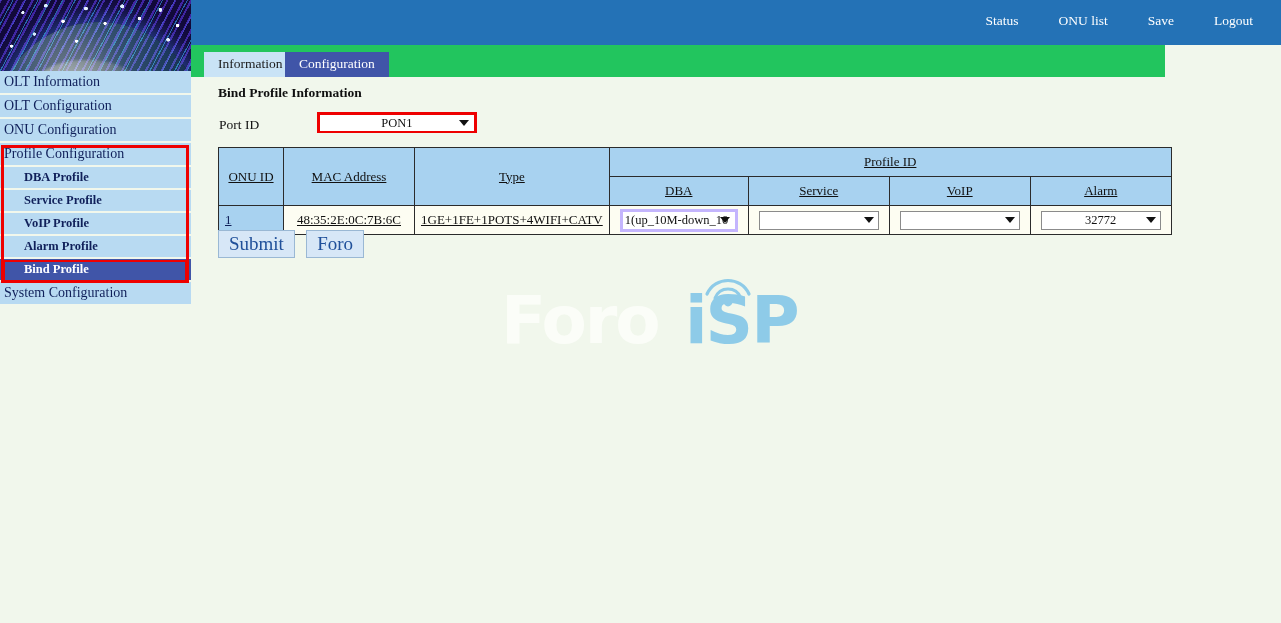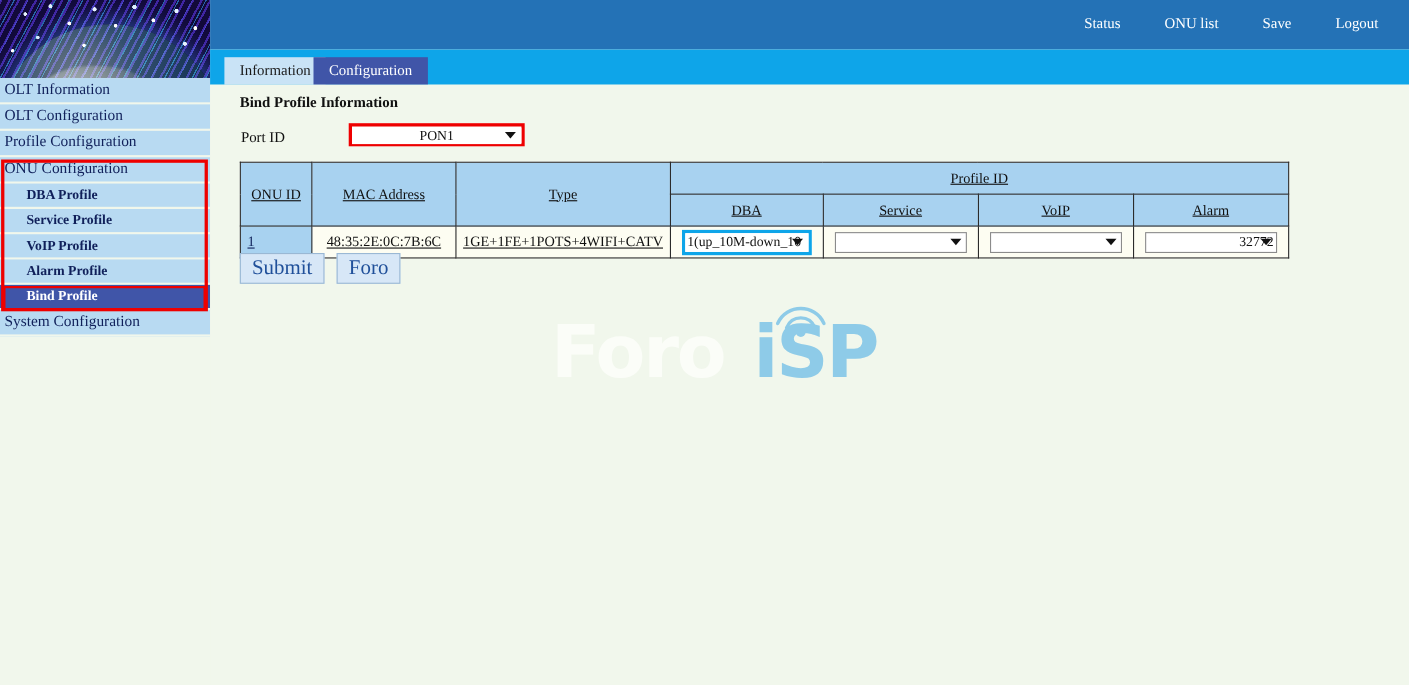--- a/index.html
+++ b/index.html
@@ -167,23 +167,23 @@
     white-space: nowrap;
     cursor: pointer;
   }
   #topnav .navlink:first-child { margin-left: 0; }
 
   
   #tabstrip {
     position: absolute;
     left: 191px;
     top: 45px;
-    width: 1090px;
+    width: 974px;
     height: 32px;
-    background: #0ea5e9;
+    background: #22c55e;
   }
   .tab {
     position: absolute;
     top: 7px;
     height: 25px;
     line-height: 24px;
     padding: 0 14px;
     font-size: 13.5px;
     font-family: "Liberation Serif", "DejaVu Serif", serif;
     white-space: nowrap;
@@ -302,29 +302,29 @@
     background: #a8d2f0;
     text-align: left;
     color: #10205a;
   }
   #bindtable td.sel-cell {
     padding: 2px 3px;
   }
   .dba-highlight {
     position: relative;
     display: inline-block;
-    border: 3px solid #0ea5e9;
+    border: 3px solid #c4b5fd;
     box-sizing: border-box;
     background: #ffffff;
     padding: 0;
   }
   #sel-dba { width: 112px; height: 17px; border: none; }
   #sel-service { width: 120px; height: 19px; }
   #sel-voip { width: 120px; height: 19px; }
-  #sel-alarm { width: 120px; height: 19px; text-align: right; }
+  #sel-alarm { width: 120px; height: 19px; text-align: center; }
 
   
   #btnrow {
     position: absolute;
     left: 27px;
     top: 153px;
   }
   .btn {
     display: inline-block;
     background: #d7e7f7;
@@ -387,22 +387,22 @@
 
     <div id="banner">
       <div class="globe"></div>
       <div class="fiber"></div>
       <div class="sparks"></div>
     </div>
 
     <ul class="side-list">
       <li class="side-item"><span>OLT Information</span></li>
       <li class="side-item"><span>OLT Configuration</span></li>
+      <li class="side-item"><span>ONU Configuration</span></li>
       <li class="side-item"><span>Profile Configuration</span></li>
-      <li class="side-item"><span>ONU Configuration</span></li>
       <li class="side-item sub"><span>DBA Profile</span></li>
       <li class="side-item sub"><span>Service Profile</span></li>
       <li class="side-item sub"><span>VoIP Profile</span></li>
       <li class="side-item sub"><span>Alarm Profile</span></li>
       <li class="side-item sub selected"><span>Bind Profile</span></li>
       <li class="side-item"><span>System Configuration</span></li>
     </ul>
 
     <div id="profile-group-outline"></div>
     <div id="bind-profile-outline"></div>

